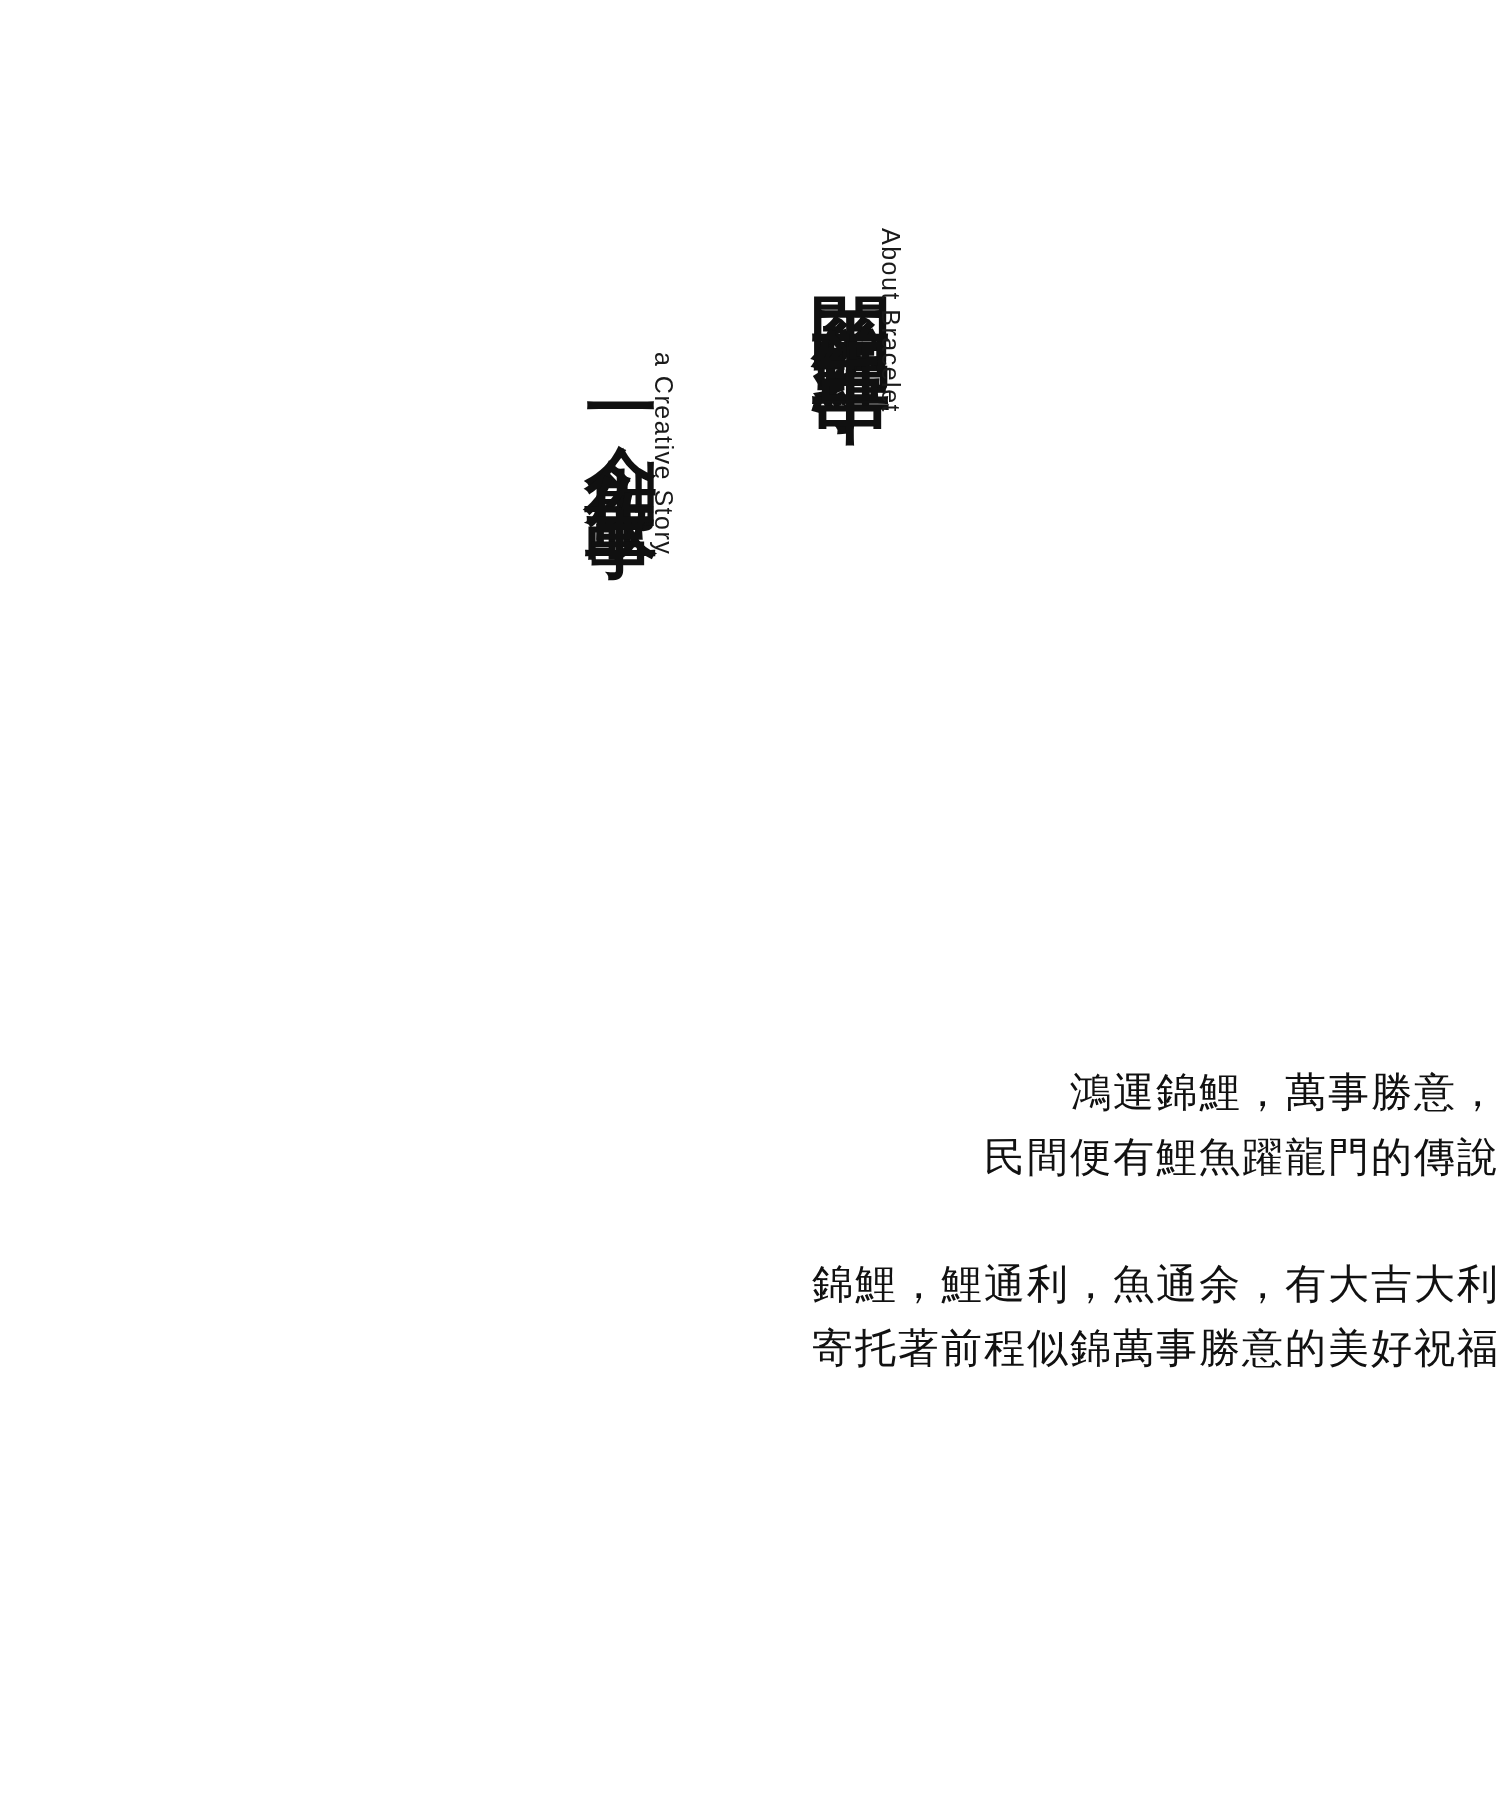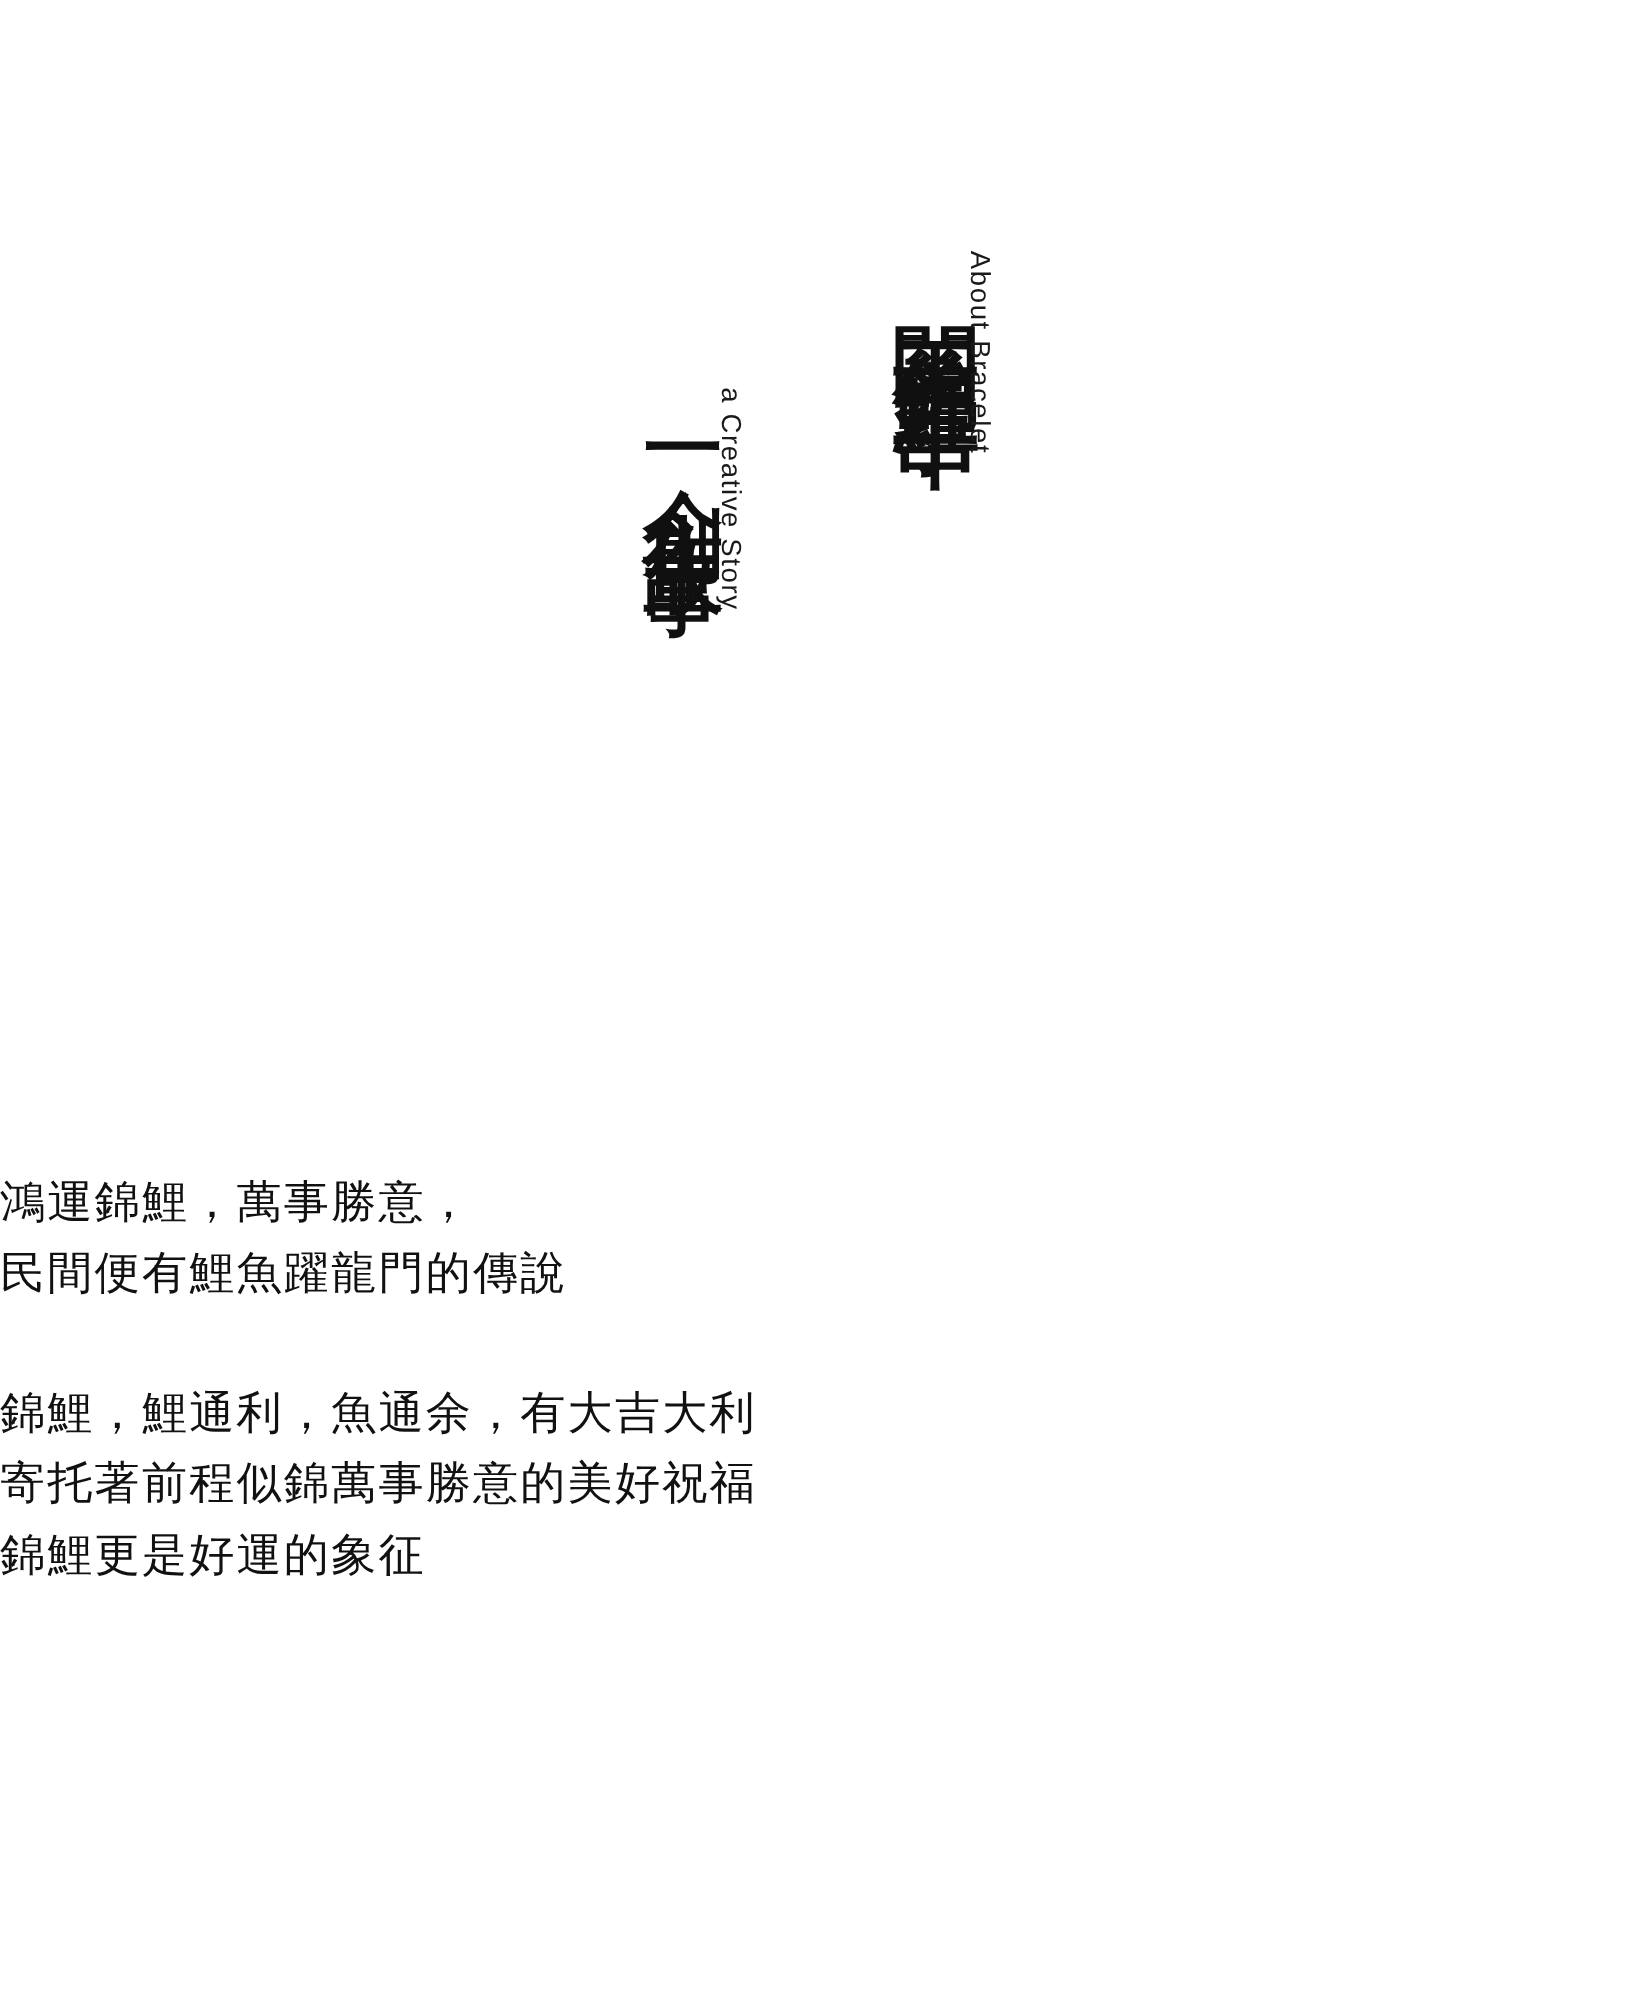--- a/index.html
+++ b/index.html
@@ -75,21 +75,21 @@
     top: 352px;
     left: 678px;
   }
 
   
   .body-area {
     position: absolute;
     top: 1060px;
     left: 0;
     width: 1500px;
-    text-align: left;
+    text-align: right;
   }
 
   .para {
     font-size: 41px;
     line-height: 1.58;
     letter-spacing: 2px;
     color: #111111;
     font-family: "Liberation Serif", "DejaVu Serif", serif;
   }
 
@@ -120,16 +120,15 @@
 <div class="body-area">
 
   <div class="para">
     <span class="line">鴻運錦鯉，萬事勝意，</span>
     <span class="line">民間便有鯉魚躍龍門的傳說</span>
   </div>
 
   <div class="para">
     <span class="line">錦鯉，鯉通利，魚通余，有大吉大利</span>
     <span class="line">寄托著前程似錦萬事勝意的美好祝福</span>
-    <span class="line">錦鯉更是好運的象征</span>
   </div>
 
 </div>
 
 </body></html>

